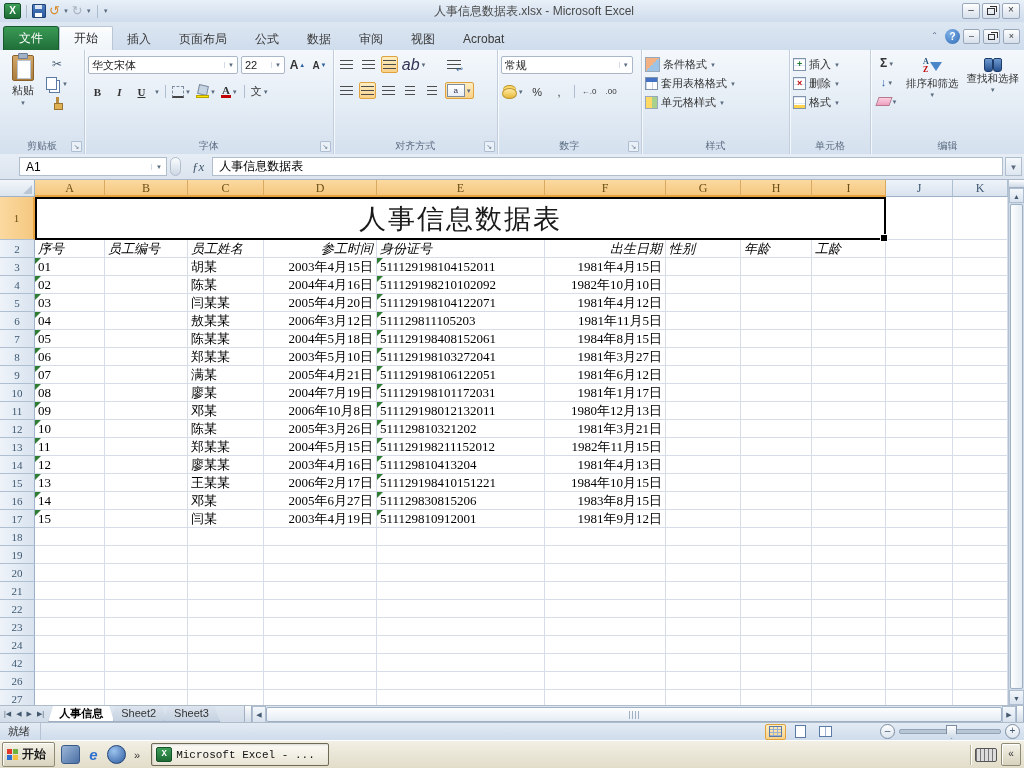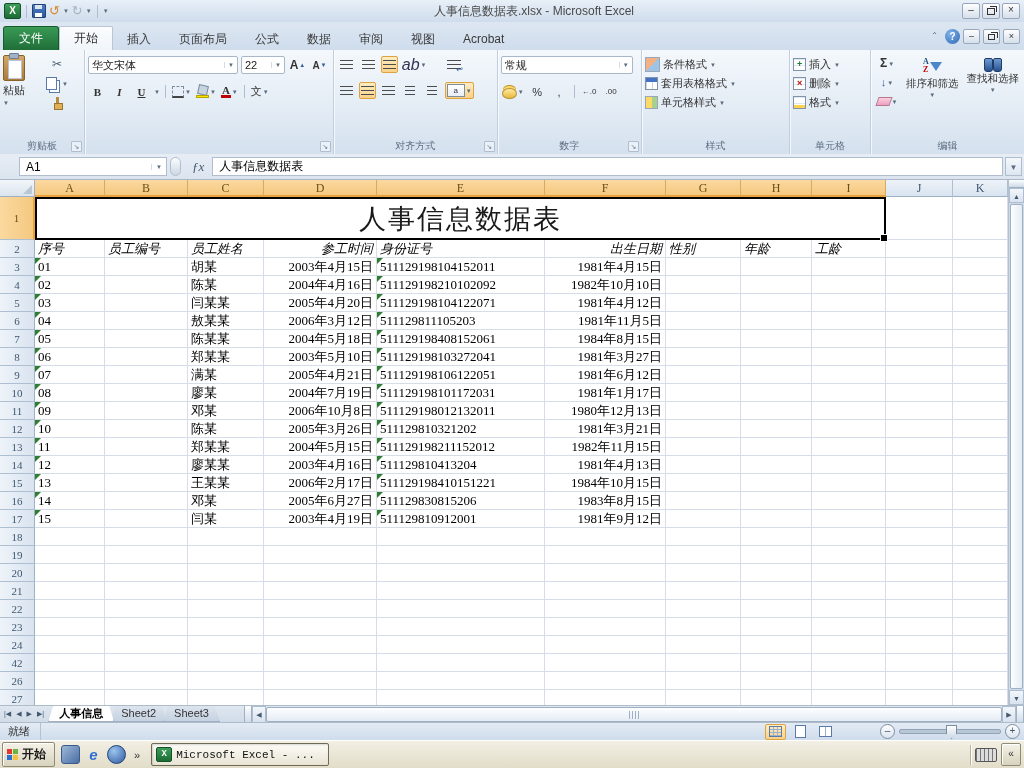--- a/index.html
+++ b/index.html
@@ -62,21 +62,21 @@
   .bt{font-family:"Liberation Serif",serif;font-weight:bold;}
   .it{font-family:"Liberation Serif",serif;font-style:italic;font-weight:bold;}
   .un{font-family:"Liberation Serif",serif;font-weight:bold;text-decoration:underline;}
   .i-border{width:12px;height:12px;border:1px dashed #7d8da1;box-sizing:border-box;border-bottom:2px solid #444;}
   .i-fill{width:13px;height:13px;position:relative;}
   .i-fill::before{content:"";position:absolute;left:2px;top:0;width:8px;height:8px;background:#c7d4e2;border:1px solid #7d8da1;transform:rotate(12deg);}
   .i-fill::after{content:"";position:absolute;left:0;bottom:0;width:13px;height:3px;background:#ffe400;border:1px solid #b8a400;box-sizing:border-box;}
   .i-fcol{font-family:"Liberation Serif",serif;font-weight:bold;font-size:11px;line-height:10px;border-bottom:3px solid #c00000;padding:0 1px;}
   .i-wen{font-size:11px;line-height:13px;}
   .clip-col{display:flex;flex-direction:column;gap:3px;margin-left:2px;margin-top:2px;}
-  .paste-btn{width:40px;display:flex;flex-direction:column;align-items:flex-start;font-size:11px;color:#333;gap:2px;padding-top:2px;}
+  .paste-btn{width:40px;display:flex;flex-direction:column;align-items:center;font-size:11px;color:#333;gap:2px;padding-top:2px;}
   .i-clip{width:20px;height:24px;background:linear-gradient(#d3a869,#aa7c3e);border:1px solid #8a6227;border-radius:2px;position:relative;}
   .i-clip::before{content:"";position:absolute;left:5px;top:-3px;width:8px;height:4px;background:#a2b2c6;border:1px solid #6d7f95;border-radius:1px;}
   .i-clip::after{content:"";position:absolute;left:4px;top:4px;width:12px;height:17px;background:#fff;border:1px solid #b9c4d2;}
   .i-copy{width:9px;height:11px;border:1px solid #5b7aa6;background:#fff;box-shadow:3px 3px 0 -1px #fff,3px 3px 0 0 #5b7aa6;margin-right:4px;}
   .i-brush{width:12px;height:13px;position:relative;}
   .i-brush::before{content:"";position:absolute;left:5px;top:0;width:3px;height:7px;background:#b98b3e;}
   .i-brush::after{content:"";position:absolute;left:3px;bottom:0;width:7px;height:5px;background:#e0b054;border:1px solid #9a7430;}
   .glyph-sc{font-size:12px;color:#44596f;line-height:12px;}
   .i-orient{font-size:16px;font-style:italic;color:#335;}
   .i-wrap{width:14px;height:10px;background:repeating-linear-gradient(to bottom,#4c4c4c 0 1px,transparent 1px 4px);position:relative;}
@@ -329,20 +329,21 @@
         <div class="sbtn">
             <span class="i-fcol">A</span>
             <span class="mini-drop">▼</span>
           </div>
         <div class="qat-sep"></div>
         <div class="sbtn">
             <span class="i-wen">文</span>
             <span class="mini-drop">▼</span>
           </div>
       </div>
+      <div class="glabel">字体</div>
       <div class="launcher">↘</div>
     </div>
 
     <div class="rgroup" style="width:166px;">
       <div class="grow" style="margin-top:3px;">
         <div class="sbtn">
             <span class="stripes"></span>
           </div>
         <div class="sbtn">
             <span class="stripes"></span>

